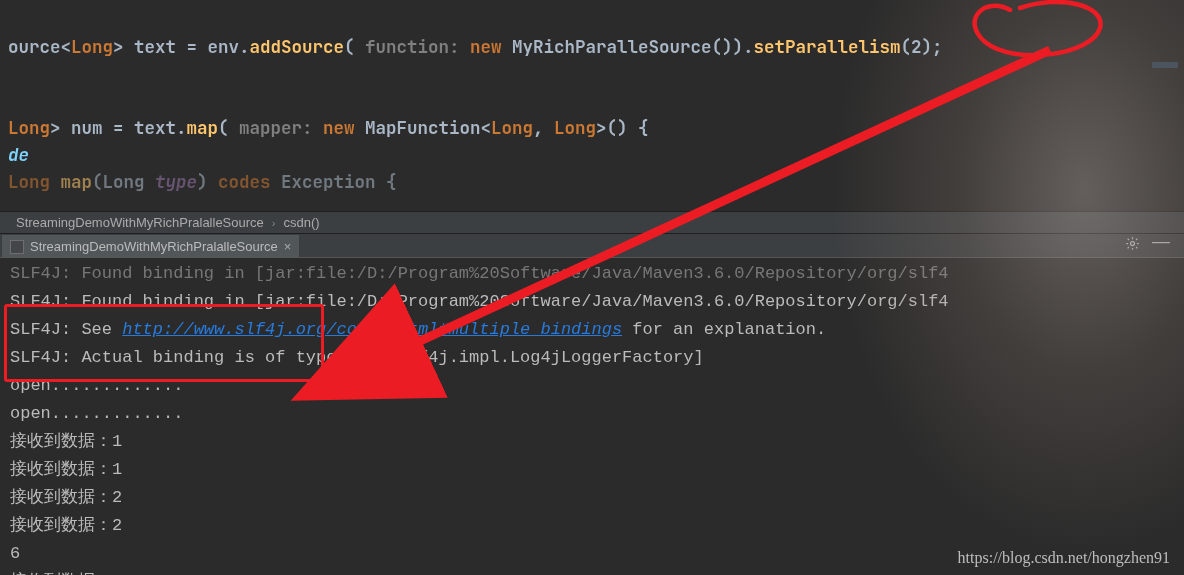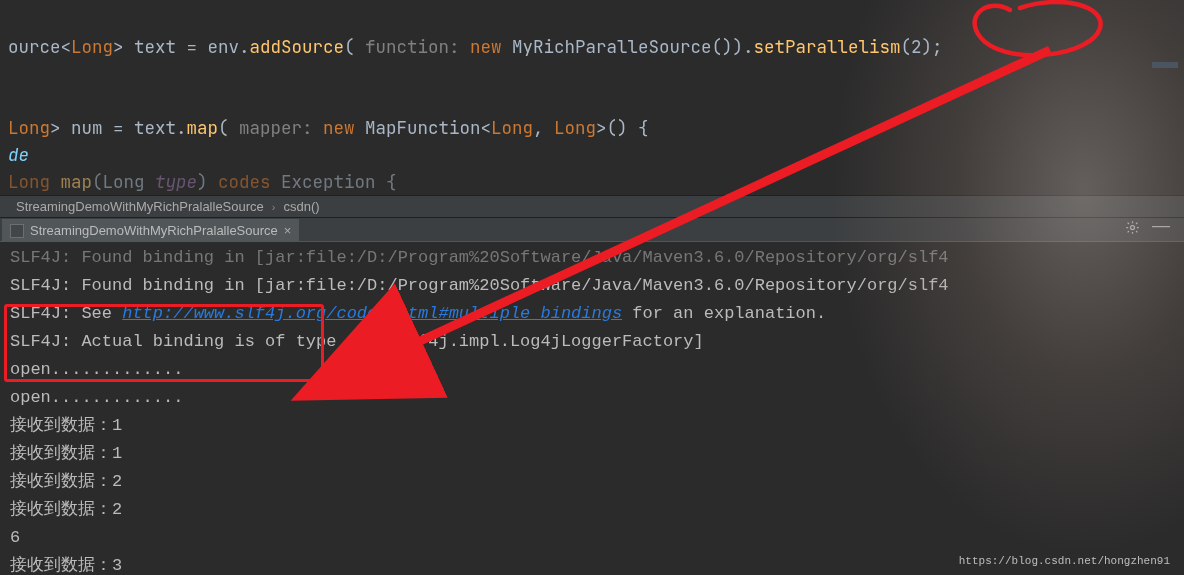--- a/index.html
+++ b/index.html
@@ -9,25 +9,26 @@
     background: #2b2b2b;
     font-family: "JetBrains Mono", Consolas, "Courier New", monospace;
     font-size: 16px;
     color: #a9b7c6;
     overflow: hidden;
     position: relative;
   }
 
   
   .editor {
-    padding: 6px 8px 0 8px;
+    padding: 6px 8px 16px 8px;
     white-space: pre;
     line-height: 27px;
     font-size: 17.5px;
     position: relative;
+    font-weight: bold;
   }
   .tok-keyword   { color: #cc7832; }
   .tok-type      { color: #a9b7c6; }
   .tok-ident     { color: #a9b7c6; }
   .tok-method    { color: #ffc66d; }
   .tok-param     { color: #808080; font-style: normal; }
   .tok-op        { color: #a9b7c6; }
   .tok-class     { color: #a9b7c6; }
   .tok-annot     { color: #7dd3fc; font-style: italic; }
   .faded { opacity: 0.55; }
@@ -127,22 +128,22 @@
     z-index: 0;
     pointer-events: none;
   }
 
   
   .watermark {
     position: absolute;
     right: 14px;
     bottom: 8px;
     color: #d0d0d0;
-    font-family: Liberation Mono, monospace;
-    font-size: 11px;
+    font-family: Liberation Serif, serif;
+    font-size: 16px;
     opacity: 0.88;
     z-index: 60;
     text-align: right;
   }
 
   
   .minimap-hint {
     position: absolute;
     right: 6px;
     top: 62px;

